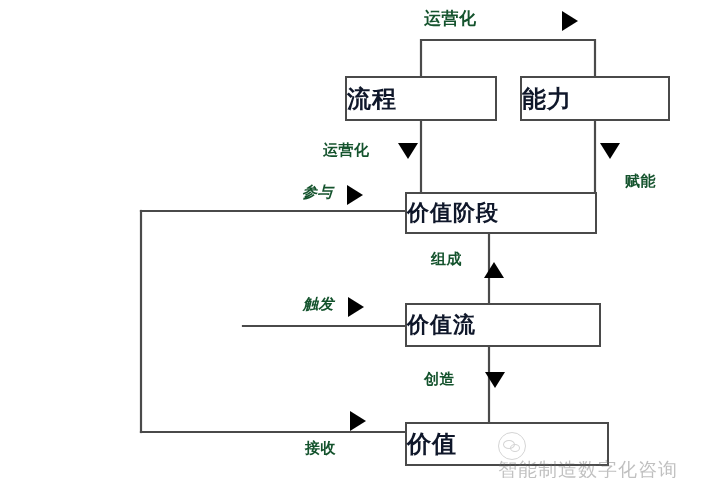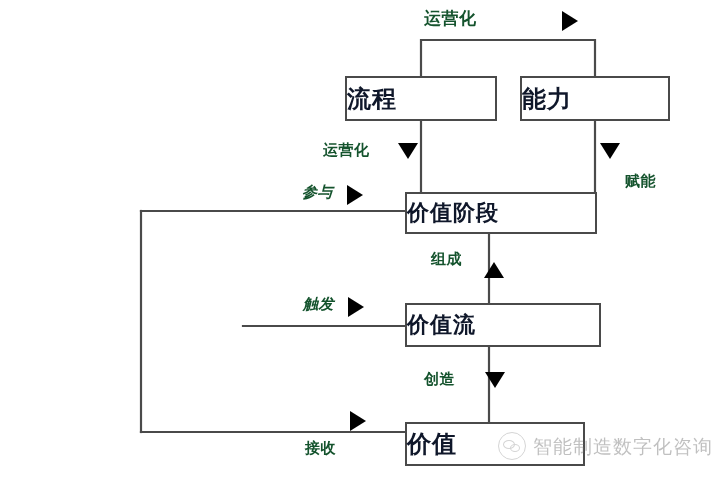--- a/index.html
+++ b/index.html
@@ -69,24 +69,24 @@
     left: 0;
     top: 0;
     width: 727px;
     height: 478px;
     z-index: 1;
   }
   .watermark {
     position: absolute;
     z-index: 6;
     display: flex;
-    align-items: center;
-    gap: 7px;
+    align-items: flex-start;
     opacity: 0.42;
     pointer-events: none;
+    flex-direction: column;
   }
   .wm-text {
     font-size: 19px;
     color: #6b6b6b;
     white-space: nowrap;
     letter-spacing: 1px;
     line-height: 1;
   }
   .wm-logo {
     width: 26px;
@@ -154,21 +154,21 @@
   </div>
 
   <div class="node" style="left:405px; top:192px; width:192px; height:42px; font-size:22px;">
     <span class="node-label">价值阶段</span>
   </div>
 
   <div class="node" style="left:405px; top:303px; width:196px; height:44px; font-size:22px;">
     <span class="node-label">价值流</span>
   </div>
 
-  <div class="node" style="left:405px; top:422px; width:180px; height:44px; font-size:24px;">
+  <div class="node" style="left:405px; top:422px; width:204px; height:44px; font-size:24px;">
     <span class="node-label">价值</span>
   </div>
 
 
   <div class="edge-label" style="left:424px; top:10px; font-size:17px;">运营化</div>
   <div class="marker right" style="left:562px; top:11px;"></div>
 
   <div class="edge-label" style="left:323px; top:142px;">运营化</div>
   <div class="marker down" style="left:398px; top:143px;"></div>
 

